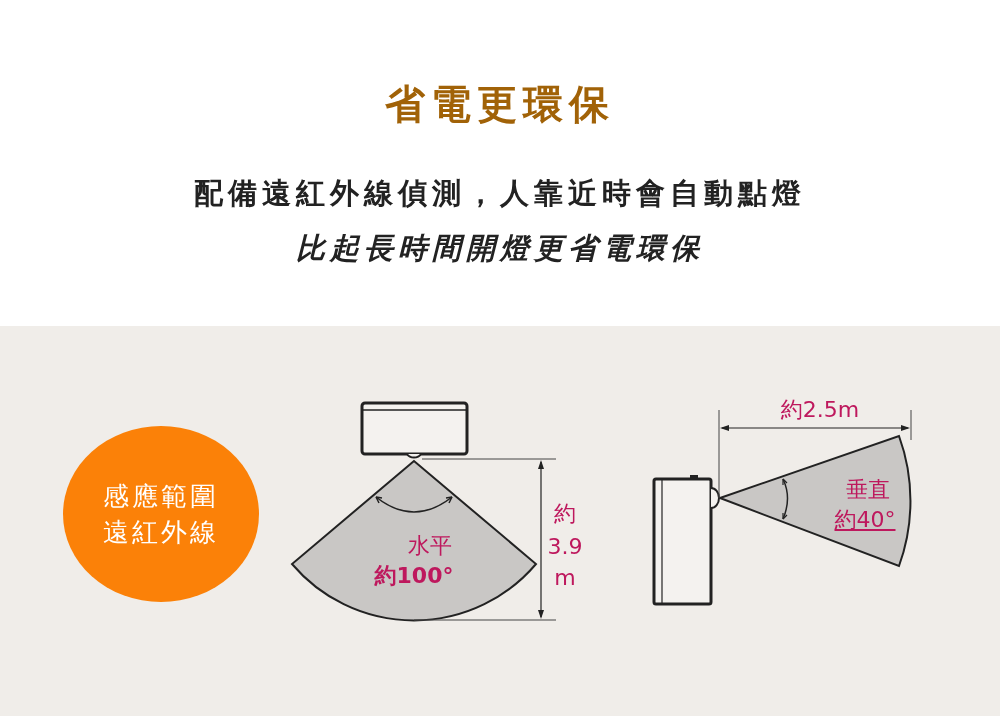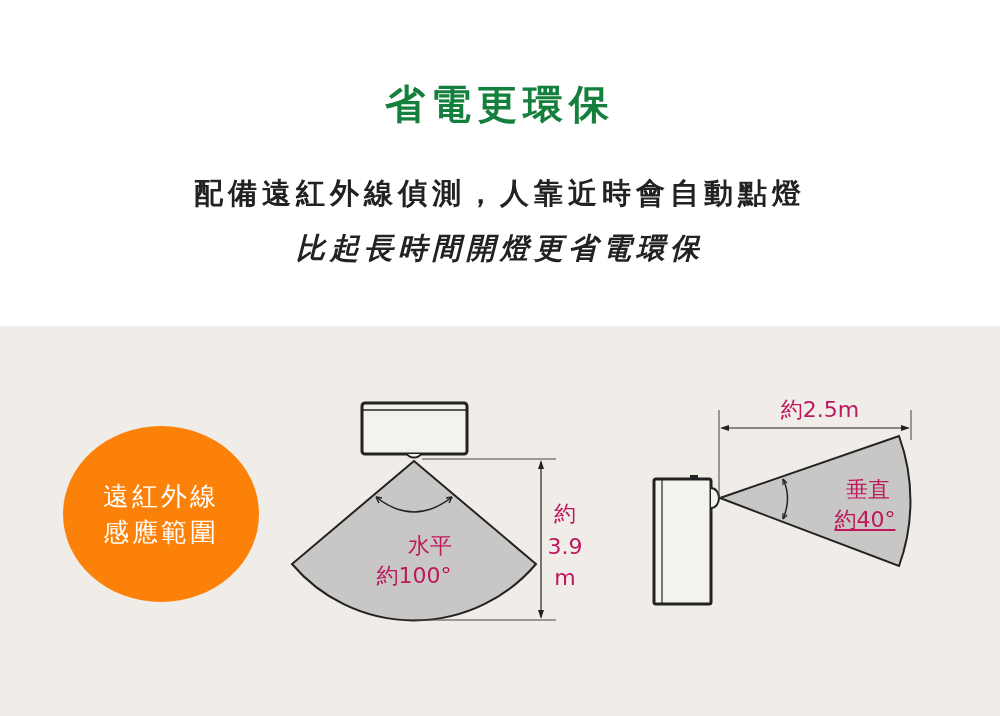--- a/index.html
+++ b/index.html
@@ -4,21 +4,21 @@
   <style>
     html, body { margin: 0; padding: 0; }
     body {
       width: 1000px; height: 716px; position: relative; overflow: hidden;
       background: #ffffff;
       font-family: "DejaVu Sans", "Liberation Sans", sans-serif;
     }
     .top { position: absolute; left: 0; top: 0; width: 1000px; height: 326px; background: #ffffff; }
     .title {
       position: absolute; left: 0; width: 1000px; top: 78px; text-align: center;
-      font-size: 40px; letter-spacing: 6px; color: #15803d; font-weight: bold; line-height: 52px;
+      font-size: 40px; letter-spacing: 6px; color: #a16207; font-weight: bold; line-height: 52px;
     }
     .line {
       position: absolute; left: 0; width: 1000px; text-align: center;
       font-size: 29px; letter-spacing: 5px; color: #222222; font-weight: bold; line-height: 40px;
     }
     .line1 { top: 173px; }
     .line2 { top: 228px; font-style: italic; }
     .bottom { position: absolute; left: 0; top: 326px; width: 1000px; height: 390px; background: #f0ede9; }
     .badge {
       position: absolute; left: 63px; top: 426px; width: 196px; height: 176px;
@@ -34,22 +34,22 @@
 <body>
 
 <div class="top"></div>
 <div class="title">省電更環保</div>
 <div class="line line1">配備遠紅外線偵測，人靠近時會自動點燈</div>
 <div class="line line2">比起長時間開燈更省電環保</div>
 
 <div class="bottom"></div>
 
 <div class="badge">
+  <span>感應範圍</span>
   <span>遠紅外線</span>
-  <span>感應範圍</span>
 </div>
 
 <svg class="diagram" width="1000" height="390" viewBox="0 326 1000 390">
 
   <g>
 
     <path d="M414,461 L292,564 A160,160 0 0 0 536,564 Z" fill="#c9c7c5" stroke="#222" stroke-width="2"></path>
 
     <rect x="362" y="403" width="105" height="51" rx="3" fill="#f4f2ef" stroke="#222" stroke-width="3"></rect>
     <line x1="362" y1="410" x2="467" y2="410" stroke="#222" stroke-width="1.5"></line>
@@ -79,20 +79,20 @@
 
     <line x1="719" y1="410" x2="719" y2="498" stroke="#444" stroke-width="1"></line>
     <line x1="911" y1="410" x2="911" y2="440" stroke="#444" stroke-width="1"></line>
     <line x1="722" y1="428" x2="908" y2="428" stroke="#222" stroke-width="1.2"></line>
     <path d="M720,428 l9,-3 l0,6 Z" fill="#222"></path>
     <path d="M910,428 l-9,-3 l0,6 Z" fill="#222"></path>
   </g>
 </svg>
 
 <div class="lbl" style="left:380px; top:532px; width:100px;">水平</div>
-<div class="lbl" style="left:354px; top:562px; width:120px;">約100°</div>
+<div class="lbl" style="left:354px; top:562px; width:120px;font-weight:bold;">約100°</div>
 <div class="lbl" style="left:545px; top:500px; width:40px;">約</div>
 <div class="lbl" style="left:545px; top:533px; width:40px;">3.9</div>
 <div class="lbl" style="left:545px; top:564px; width:40px;">m</div>
 
 <div class="lbl" style="left:760px; top:396px; width:120px;">約2.5m</div>
 <div class="lbl" style="left:800px; top:476px; width:90px;text-align:right;">垂直</div>
 <div class="lbl" style="left:820px; top:506px; width:90px;text-decoration:underline;">約40°</div>
 
 </body></html>

